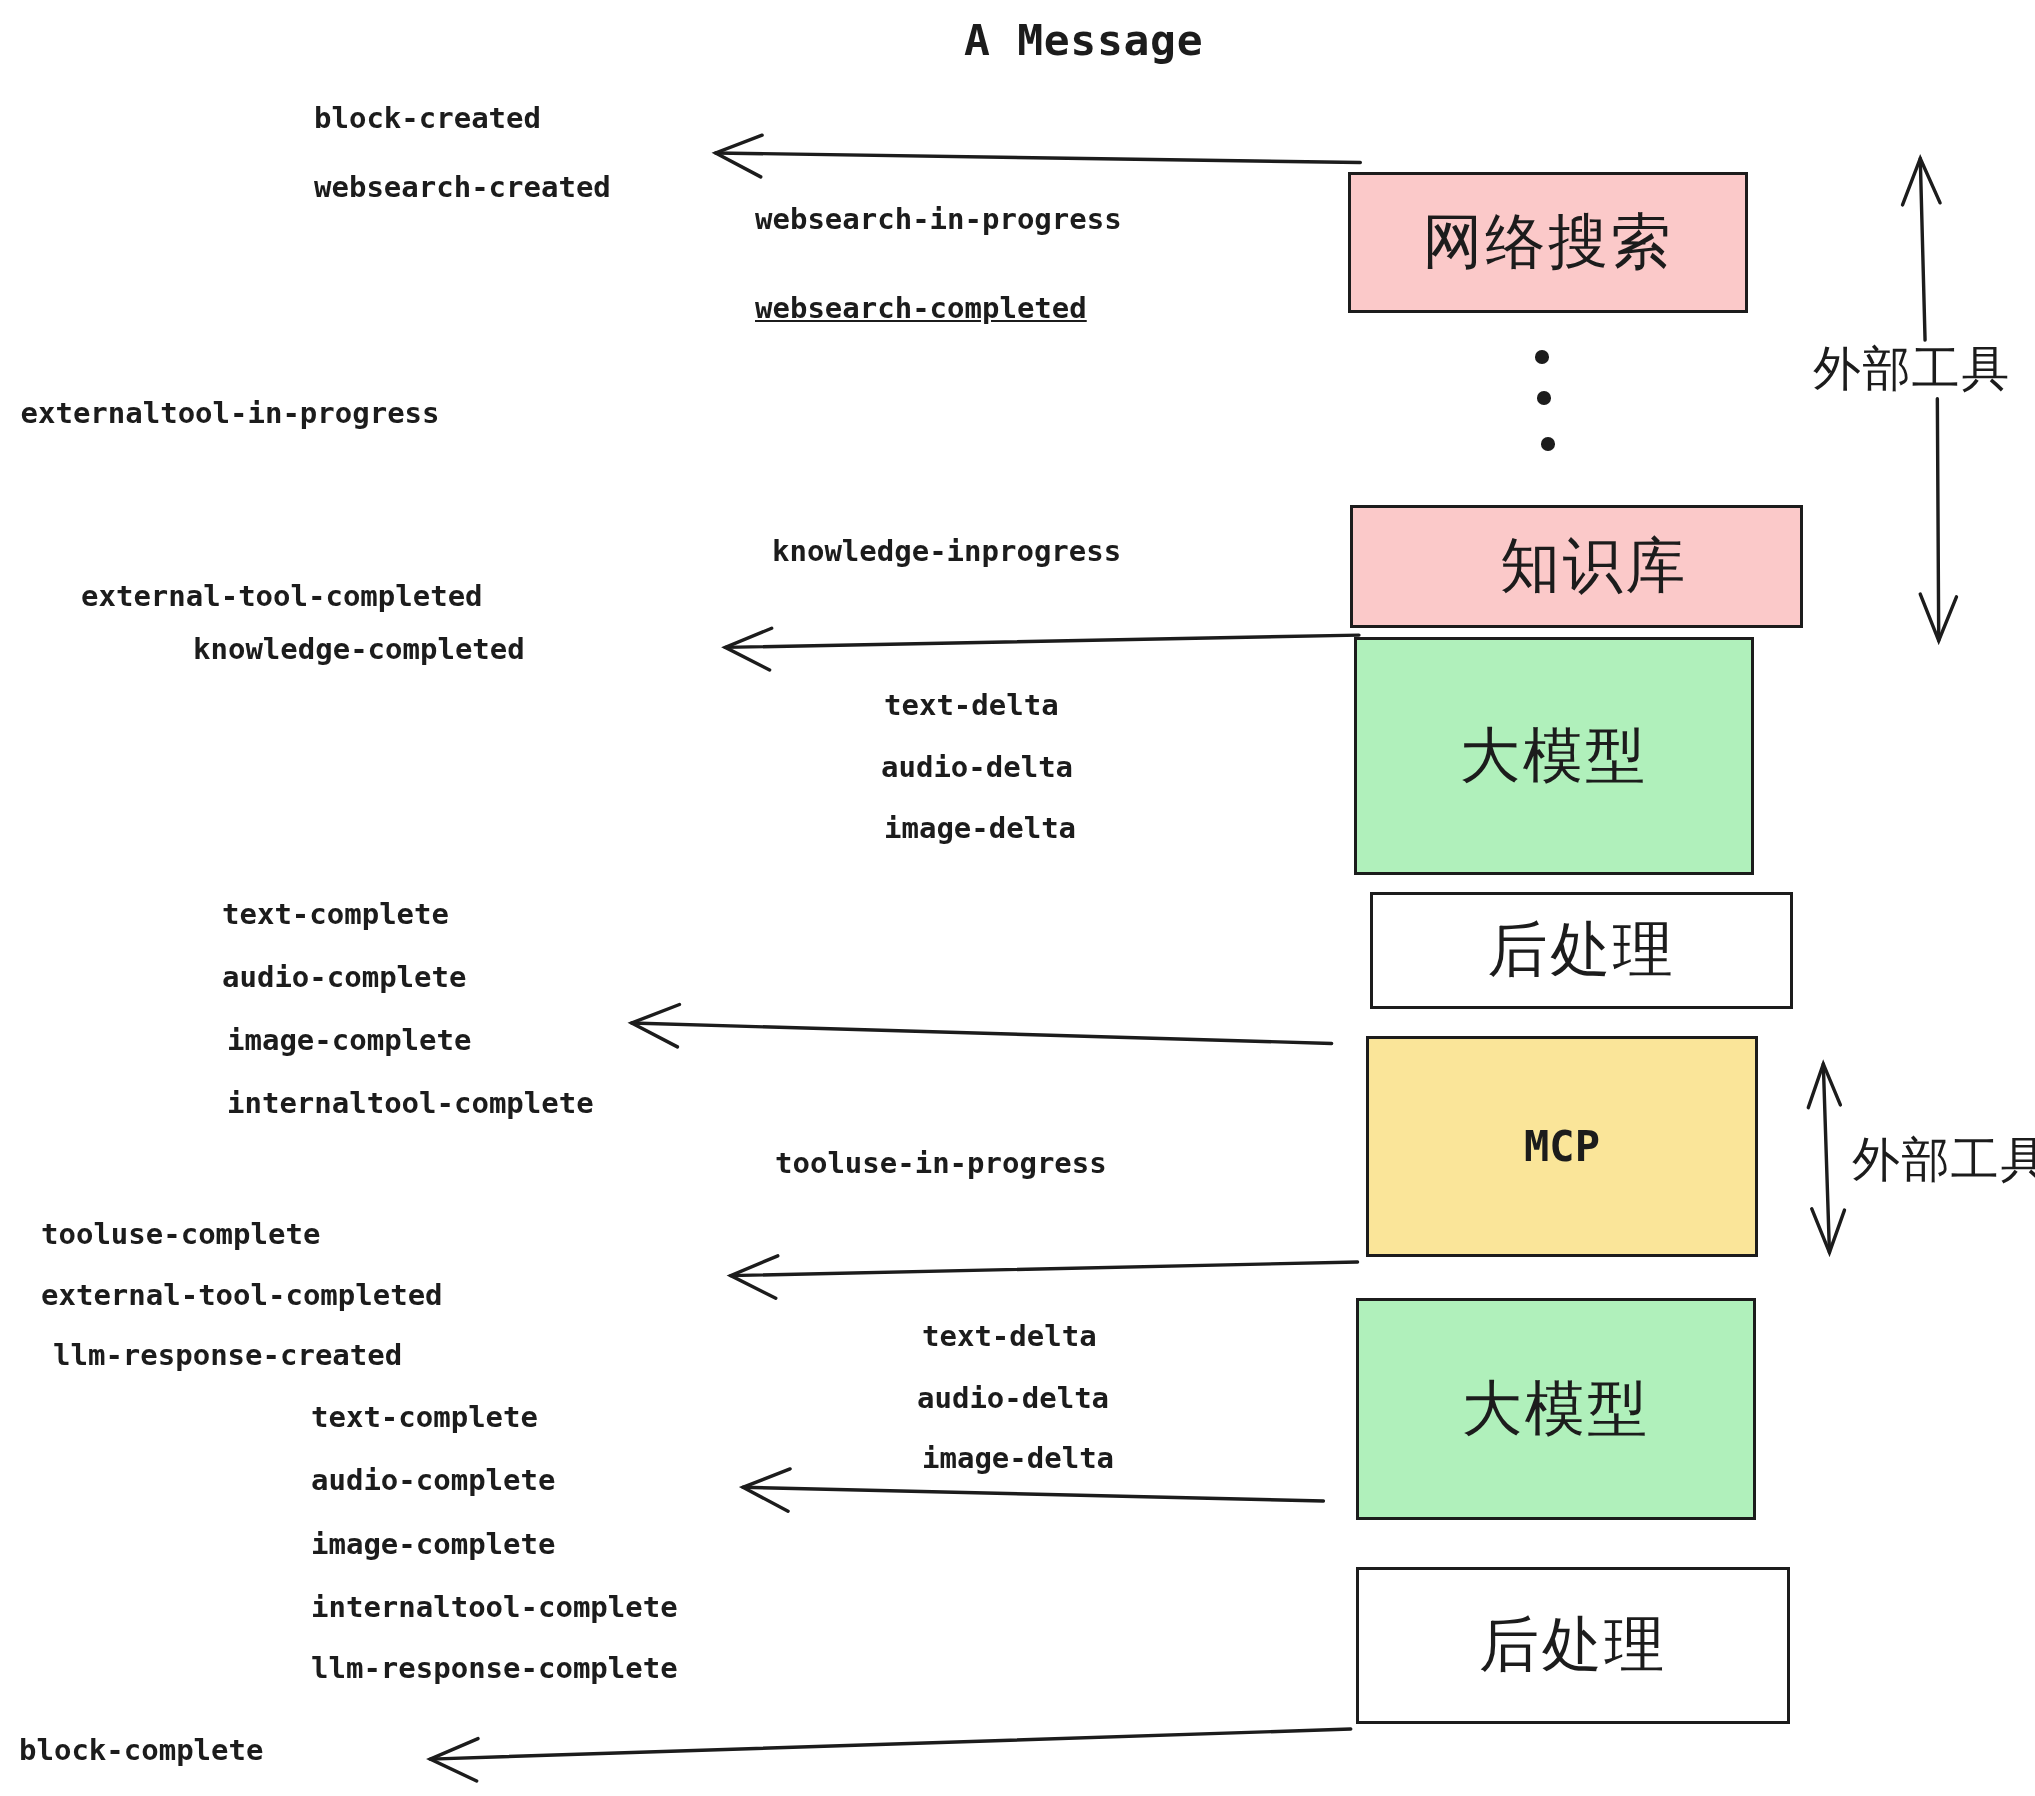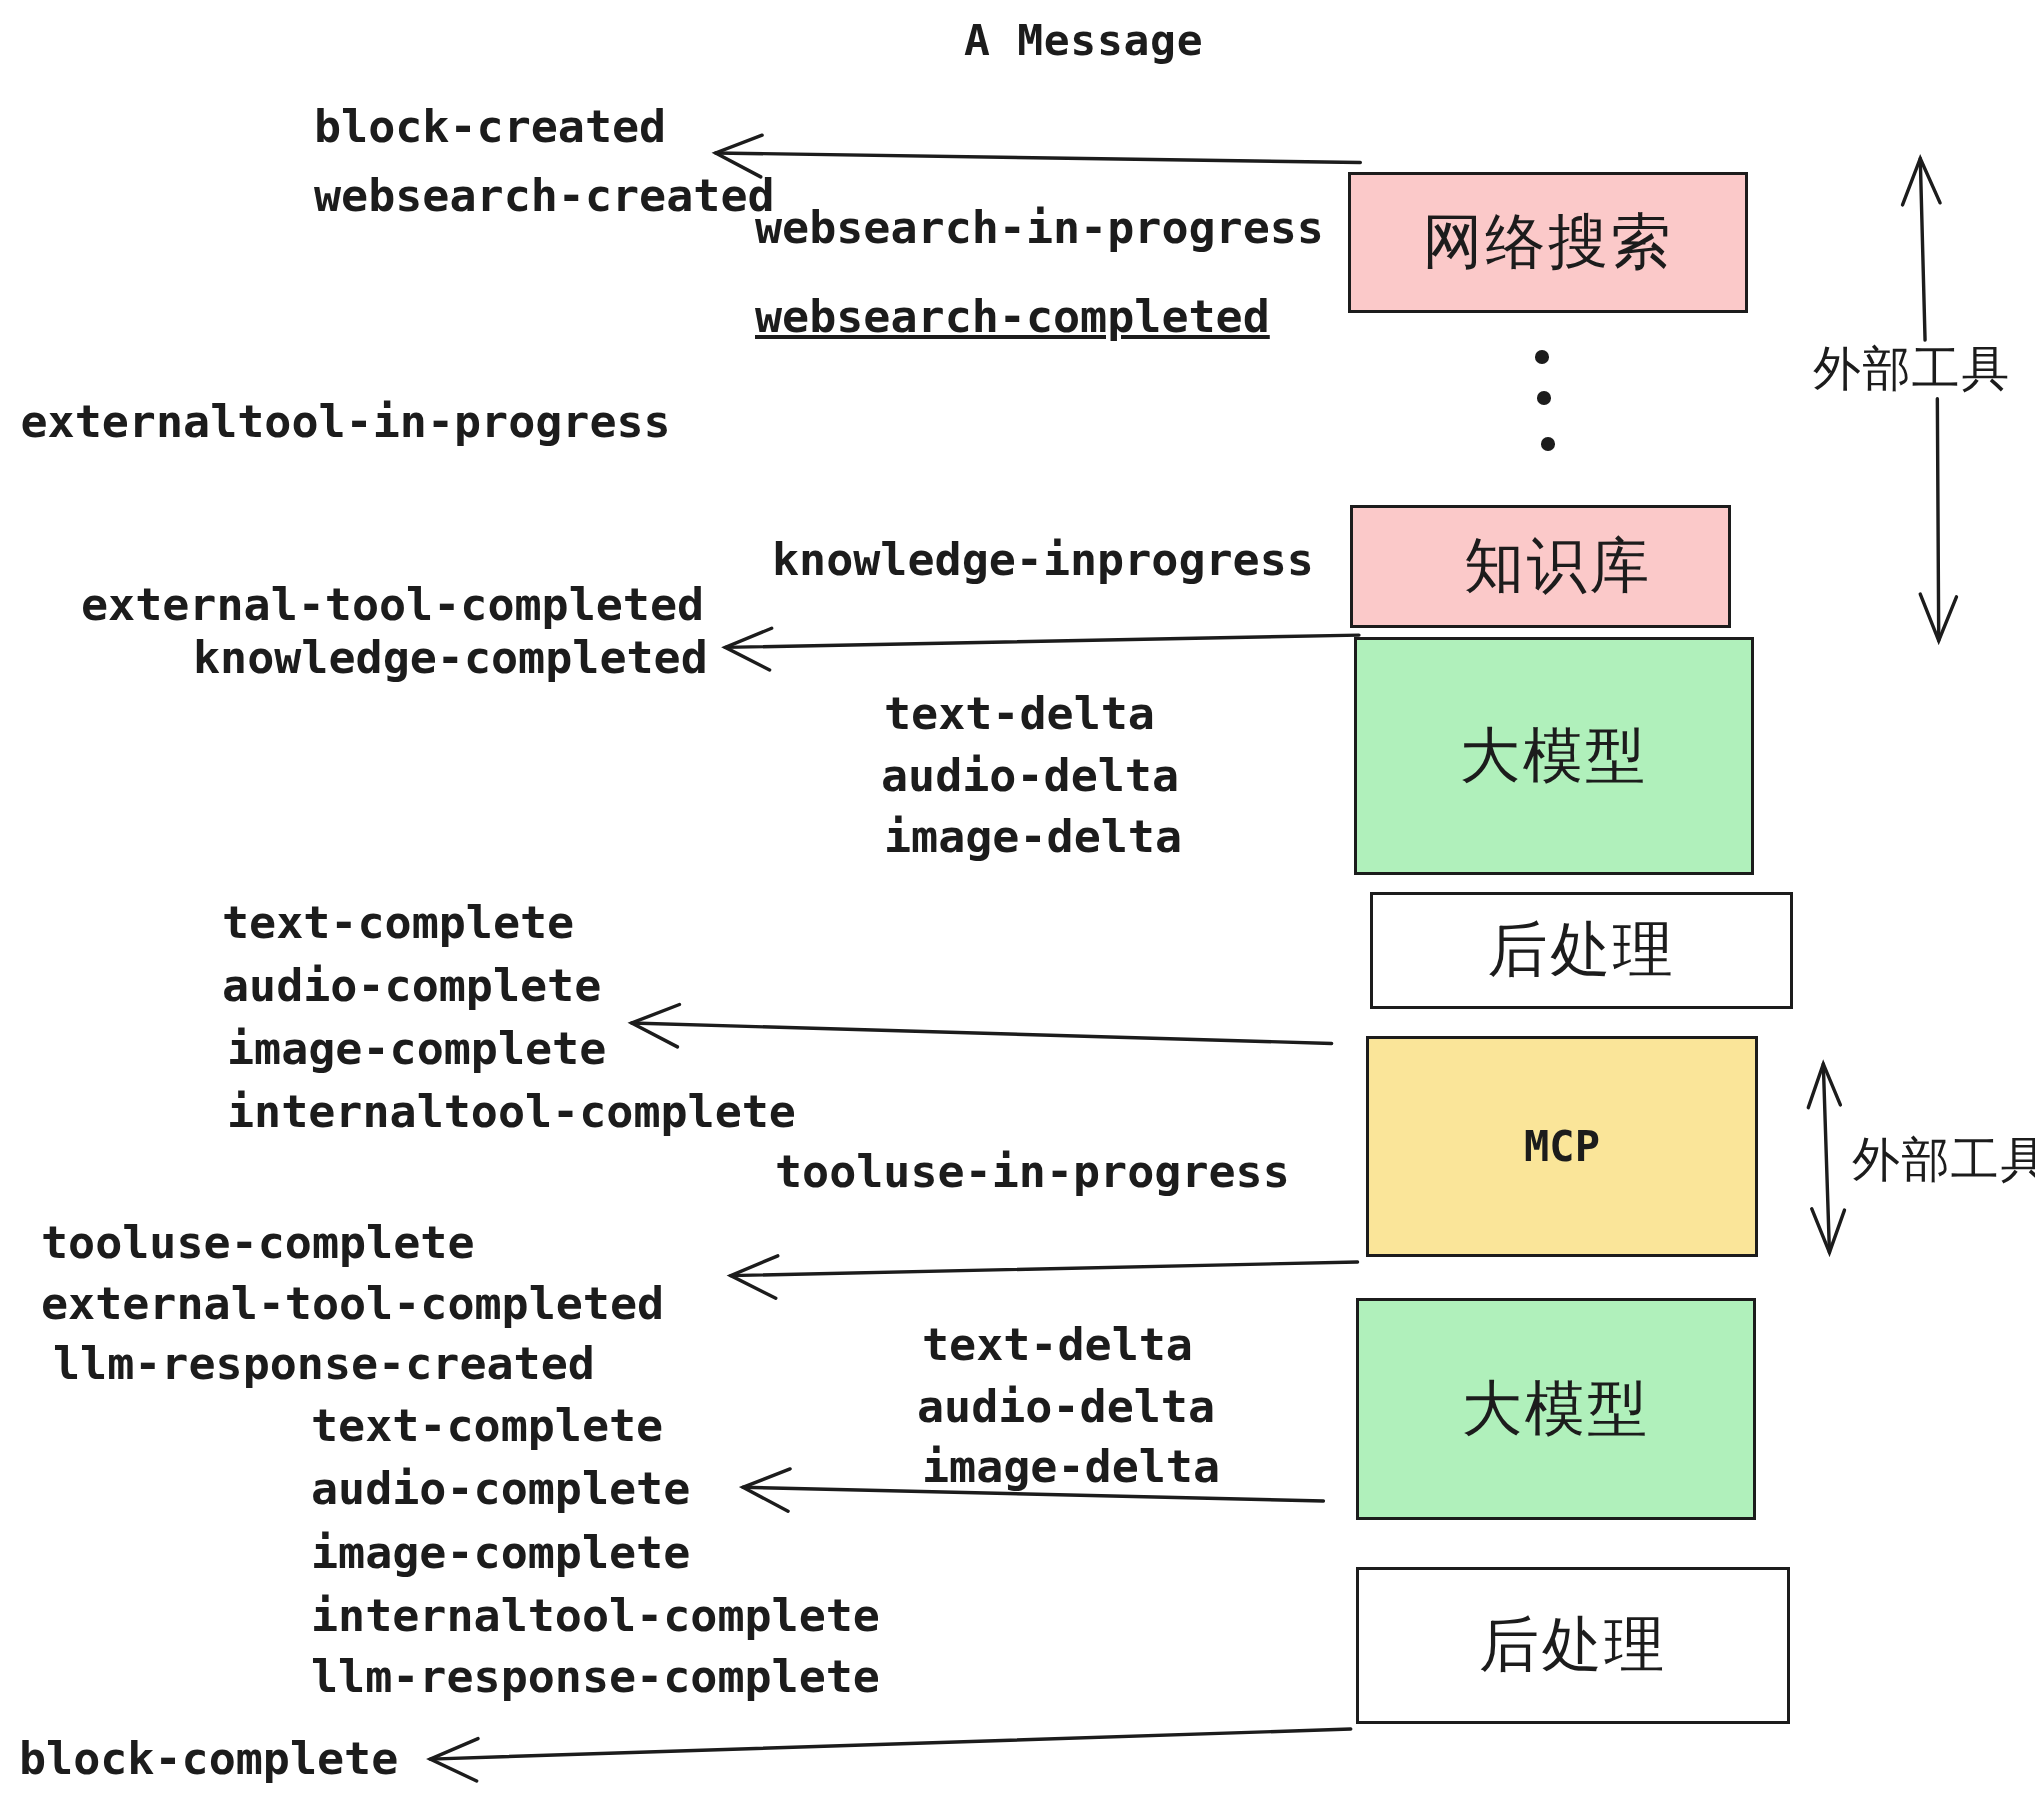--- a/index.html
+++ b/index.html
@@ -14,21 +14,21 @@
   }
   .title {
     position: absolute;
     left: 964px; top: 15px;
     font-size: 43px; font-weight: 600;
     letter-spacing: 0.7px;
     white-space: nowrap;
   }
   .event {
     position: absolute;
-    font-size: 45px; font-weight: 600;
+    font-size: 29px; font-weight: 600;
     white-space: nowrap;
     line-height: 1;
   }
   .box {
     position: absolute;
     border: 3.4px solid #1c1c1c;
     display: flex;
     align-items: center;
     justify-content: center;
     box-sizing: border-box;
@@ -109,21 +109,21 @@
   <div class="event" style="left:19px;   top:1736px;">block-complete</div>
 
   <div class="box" style="left: 1348px; top: 172px; width: 400px; height: 141px; background: rgb(251, 201, 201);">
     <span class="cjk-label">网络搜索</span>
   </div>
 
   <span class="dot" style="left:1535px; top:350px;"></span>
   <span class="dot" style="left:1537px; top:391px;"></span>
   <span class="dot" style="left:1541px; top:437px;"></span>
 
-  <div class="box" style="left: 1350px; top: 505px; width: 381px; height: 123px; background: rgb(251, 201, 201); padding-left: 35px;">
+  <div class="box" style="left: 1350px; top: 505px; width: 453px; height: 123px; background: rgb(251, 201, 201); padding-left: 35px;">
     <span class="cjk-label">知识库</span>
   </div>
 
   <div class="box" style="left: 1354px; top: 637px; width: 400px; height: 238px; background: rgb(176, 240, 187);">
     <span class="cjk-label">大模型</span>
   </div>
 
   <div class="box" style="left: 1370px; top: 892px; width: 423px; height: 117px; background: rgb(255, 255, 255);">
     <span class="cjk-label">后处理</span>
   </div>

